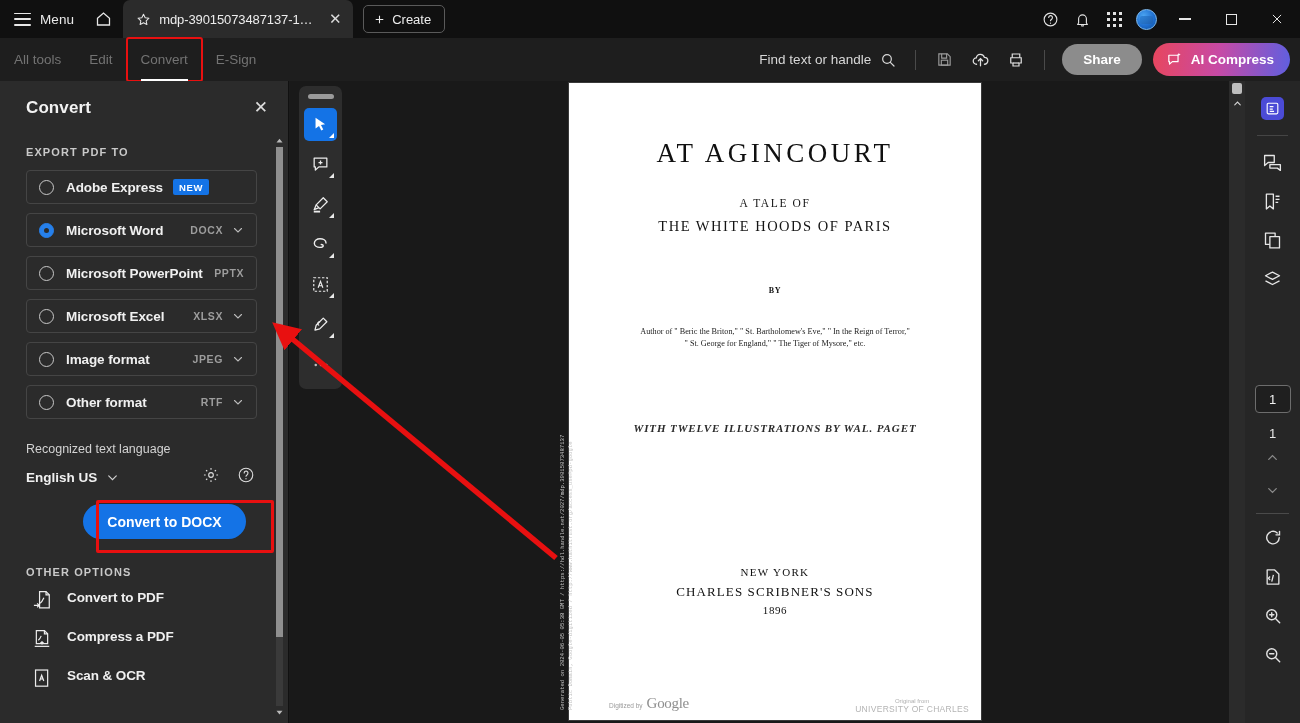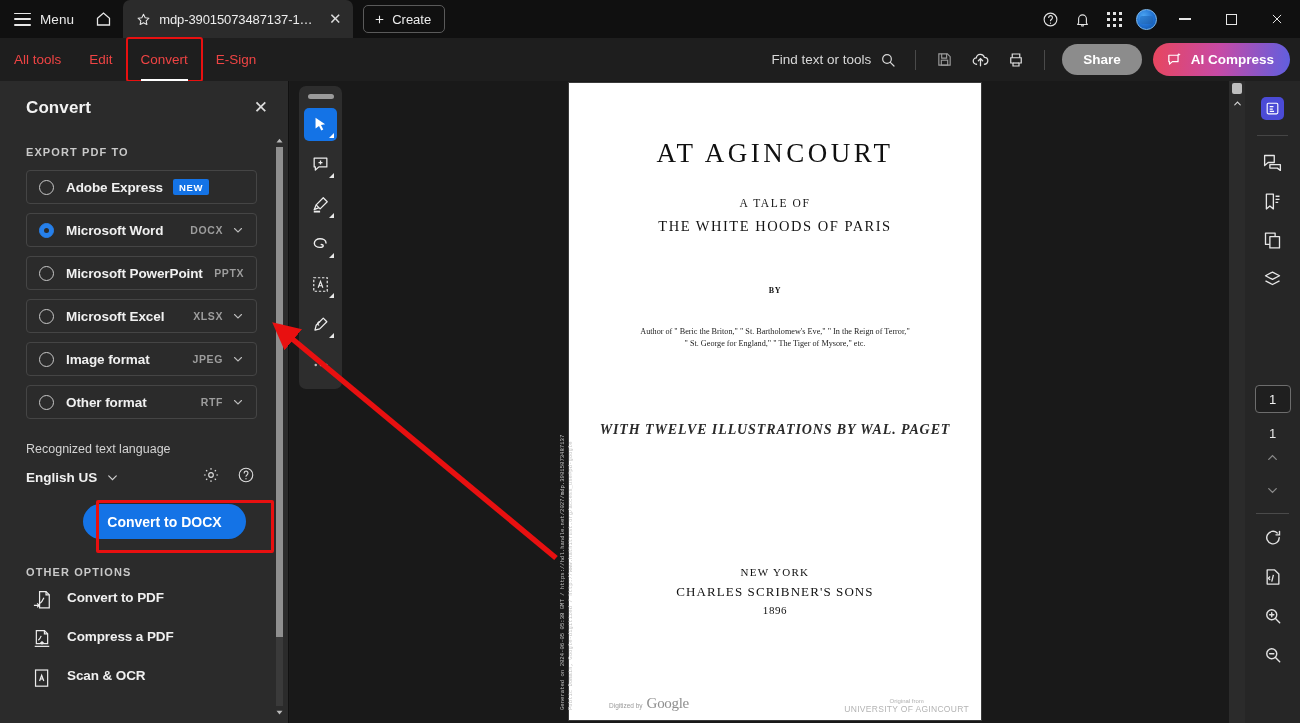--- a/index.html
+++ b/index.html
@@ -54,21 +54,21 @@
   .wctrl-min { width: 12px; height: 1.5px; background: #e6e6e6; }
   .wctrl-max { width: 11px; height: 11px; border: 1.4px solid #e6e6e6; }
 
   
   .toolbar {
     position: absolute; left: 0; top: 38px; width: 1300px; height: 43px;
     background: #1e1e1e; display: flex; align-items: center; padding: 0 10px 0 0;
   }
   .tool-tab {
     height: 43px; display: flex; align-items: center; padding: 16px 14px;
-    font-size: 13.5px; color: #ef4444; position: relative;
+    font-size: 13.5px; color: #737373; position: relative;
   }
   .tool-tab.active::after {
     content: ""; position: absolute; left: 14px; right: 14px; bottom: 0; height: 2px; background: #ffffff;
   }
   .tool-tab.highlight { outline: 2.5px solid #e81010; outline-offset: -1px; border-radius: 2px; }
   .tb2-right { margin-left: auto; display: flex; align-items: center; gap: 2px; }
   .find-box { display: flex; align-items: center; gap: 9px; padding: 0 8px 0 4px; color: #d8d8d8; font-size: 13.5px; }
   .vdiv { width: 1px; height: 20px; background: #4a4a4a; margin: 0 9px; }
   .t2-icon { width: 34px; height: 30px; display: flex; align-items: center; justify-content: center; }
   .share-btn {
@@ -146,21 +146,21 @@
   .bk-sub2 { position: absolute; left: 0; right: 0; top: 135px; text-align: center;
     font-family: "Liberation Serif", serif; font-size: 14.5px; letter-spacing: 1.5px; color: #141414; }
   .bk-by { position: absolute; left: 0; right: 0; top: 203px; text-align: center;
     font-family: "Liberation Serif", serif; font-size: 8px; font-weight: bold; letter-spacing: .8px; color: #141414; }
   .bk-author { position: absolute; left: 0; right: 0; top: 218px; text-align: center;
     font-family: "Liberation Serif", serif; font-size: 19px; font-weight: bold; letter-spacing: 2px; color: #0e0e0e; }
   .bk-works { position: absolute; left: 18px; right: 18px; top: 243px; text-align: center;
     font-family: "Liberation Serif", serif; font-size: 8.2px; line-height: 12px; color: #1c1c1c; }
   .bk-illus { position: absolute; left: 0; right: 0; top: 339px; text-align: center;
     font-family: "Liberation Serif", serif; font-style: italic; font-weight: bold;
-    font-size: 14px; letter-spacing: .9px; color: #2a2a2a; }
+    font-size: 11px; letter-spacing: .9px; color: #2a2a2a; }
   .bk-city { position: absolute; left: 0; right: 0; top: 483px; text-align: center;
     font-family: "Liberation Serif", serif; font-size: 11px; letter-spacing: 1.3px; color: #111; }
   .bk-pub { position: absolute; left: 0; right: 0; top: 501px; text-align: center;
     font-family: "Liberation Serif", serif; font-size: 13px; letter-spacing: 1.1px; color: #111; }
   .bk-year { position: absolute; left: 0; right: 0; top: 521px; text-align: center;
     font-family: "Liberation Serif", serif; font-size: 11px; letter-spacing: .6px; color: #111; }
   .goog { position: absolute; left: 40px; bottom: 8px; display: flex; align-items: baseline; gap: 4px; }
   .goog-pre { font-size: 6.5px; color: #9a9a9a; font-family: "Liberation Sans", sans-serif; }
   .goog-word { font-family: "Liberation Serif", serif; font-size: 15px; color: #8f8f8f; letter-spacing: -.3px; }
   .orig { position: absolute; right: 12px; bottom: 6px; text-align: center; }
@@ -293,21 +293,21 @@
   </div>
 
   <div class="toolbar">
     <div class="tool-tab">All tools</div>
     <div class="tool-tab">Edit</div>
     <div class="tool-tab active highlight">Convert</div>
     <div class="tool-tab">E-Sign</div>
 
     <div class="tb2-right">
       <div class="find-box">
-        <span>Find text or tools</span>
+        <span>Find text or handle</span>
         <svg width="16" height="16" viewBox="0 0 24 24" fill="none" stroke="#d8d8d8" stroke-width="1.8">
           <circle cx="10.5" cy="10.5" r="6.5"></circle>
             <path d="M15.5 15.5L21 21" stroke-linecap="round"></path>
         </svg>
       </div>
       <span class="vdiv"></span>
       <div class="t2-icon">
         <svg width="17" height="17" viewBox="0 0 24 24" fill="none" stroke="#9c9c9c" stroke-width="1.6">
           <path d="M4 4h12l4 4v12H4z"></path>
             <path d="M8 4v6h7V4"></path>
@@ -557,21 +557,21 @@
         <div class="bk-city">NEW  YORK</div>
         <div class="bk-pub">CHARLES  SCRIBNER'S  SONS</div>
         <div class="bk-year">1896</div>
 
         <div class="goog">
           <span class="goog-pre">Digitized by</span>
           <span class="goog-word">Google</span>
         </div>
         <div class="orig">
           <div class="orig-pre">Original from</div>
-          <div class="orig-main">UNIVERSITY OF AGINCOURT</div>
+          <div class="orig-main">UNIVERSITY OF CHARLES</div>
         </div>
 
         <div class="vmark">
           <div>Generated on 2024-06-05 05:38 GMT  /  https://hdl.handle.net/2027/mdp.39015073487137</div>
           <div>Public Domain, Google-digitized  /  http://www.hathitrust.org/access_use#pd-google</div>
         </div>
       </div>
     </div>
 
     <div class="doc-sb">

